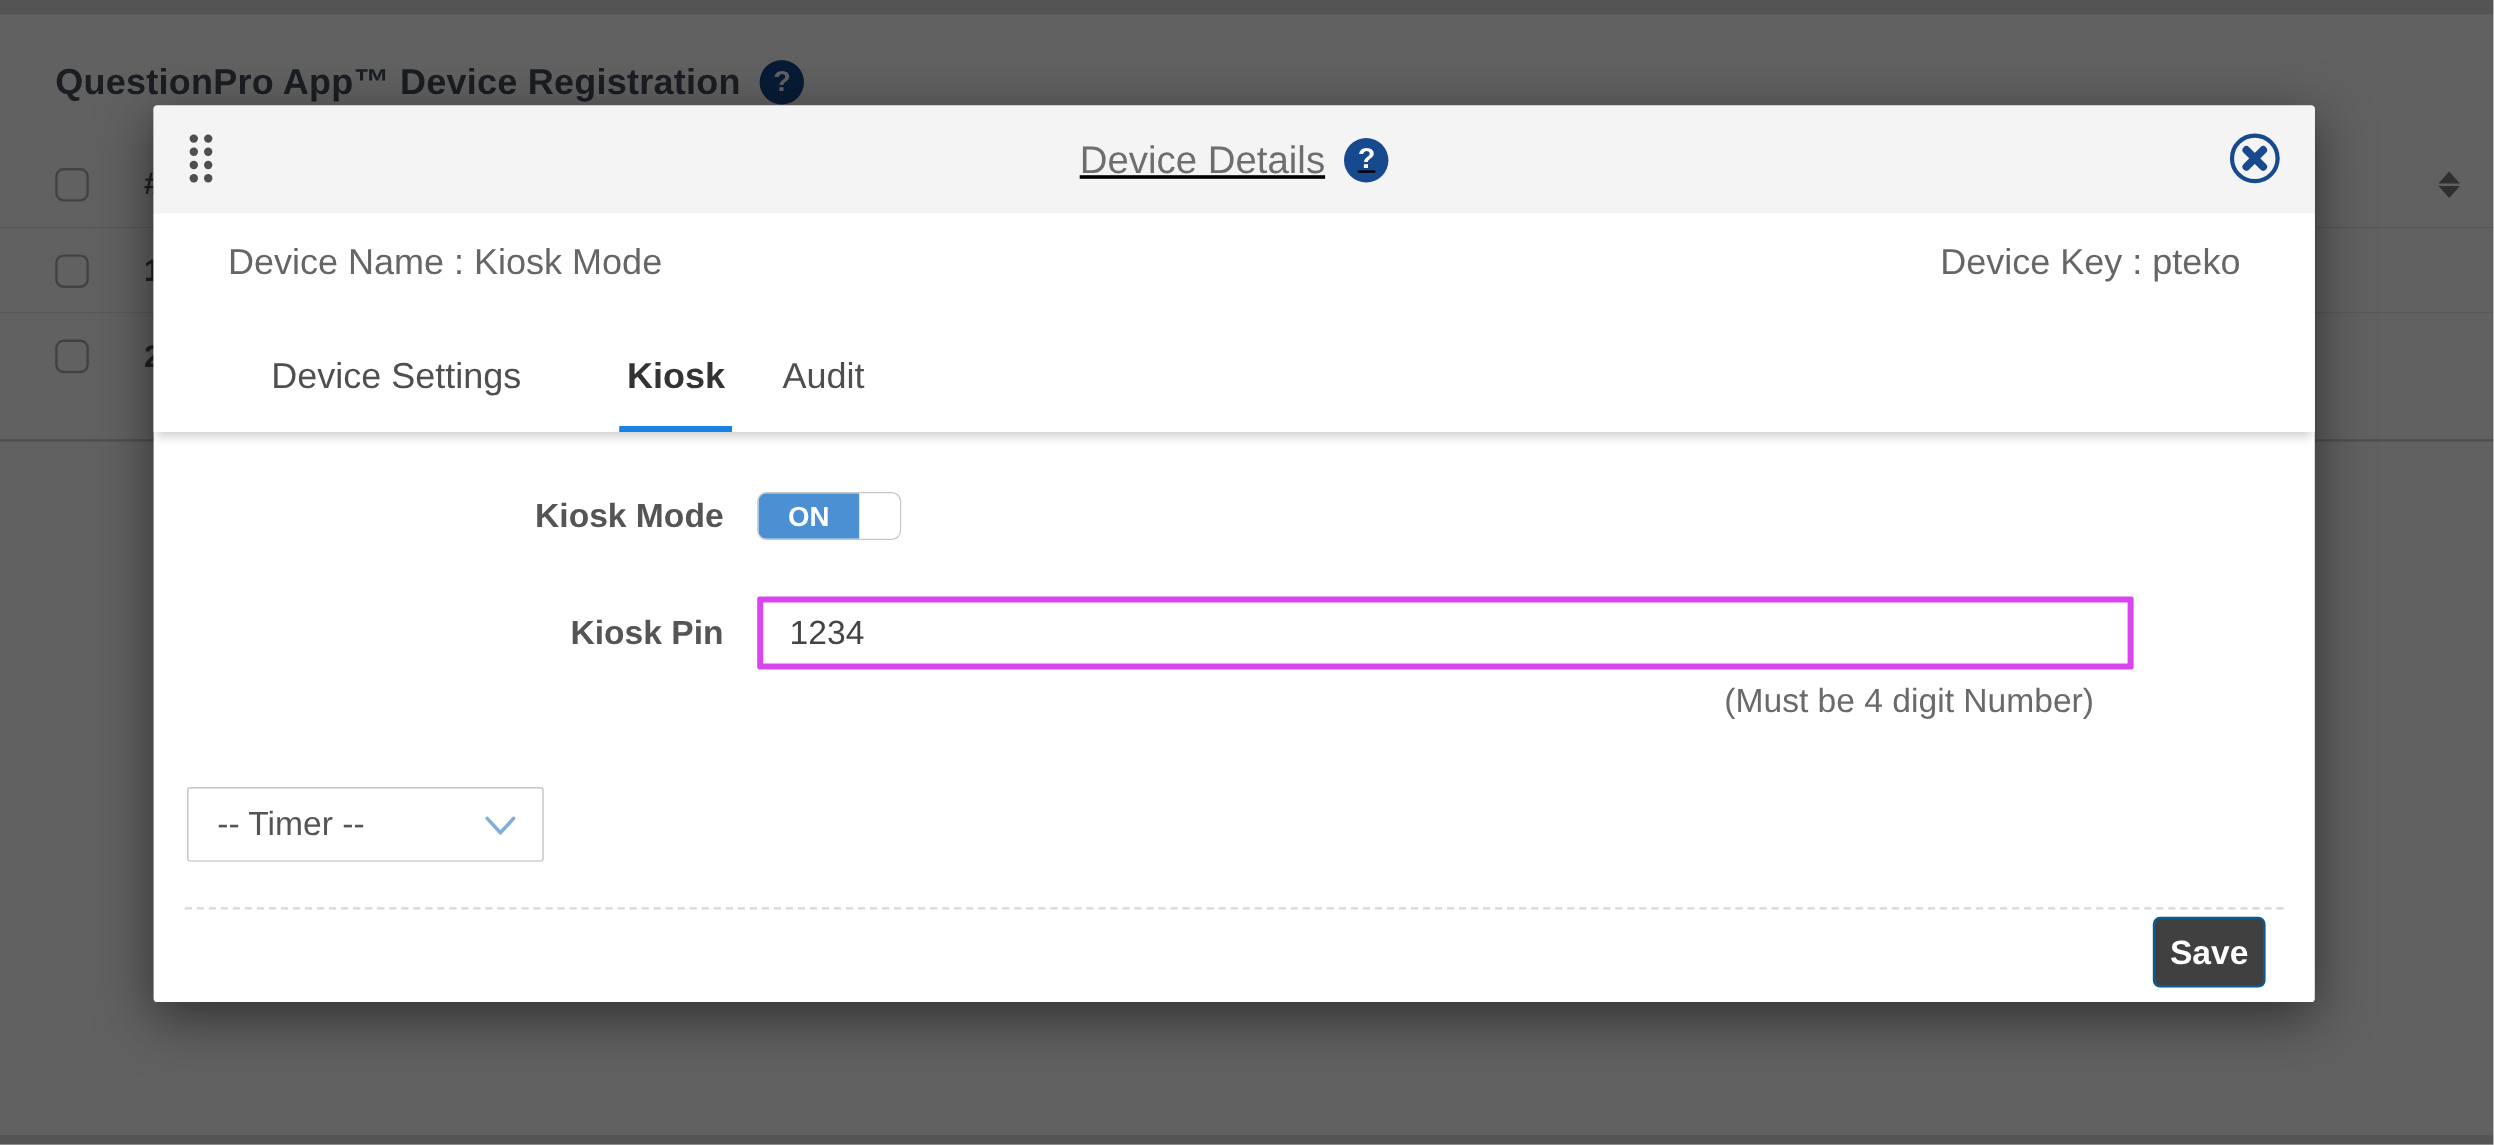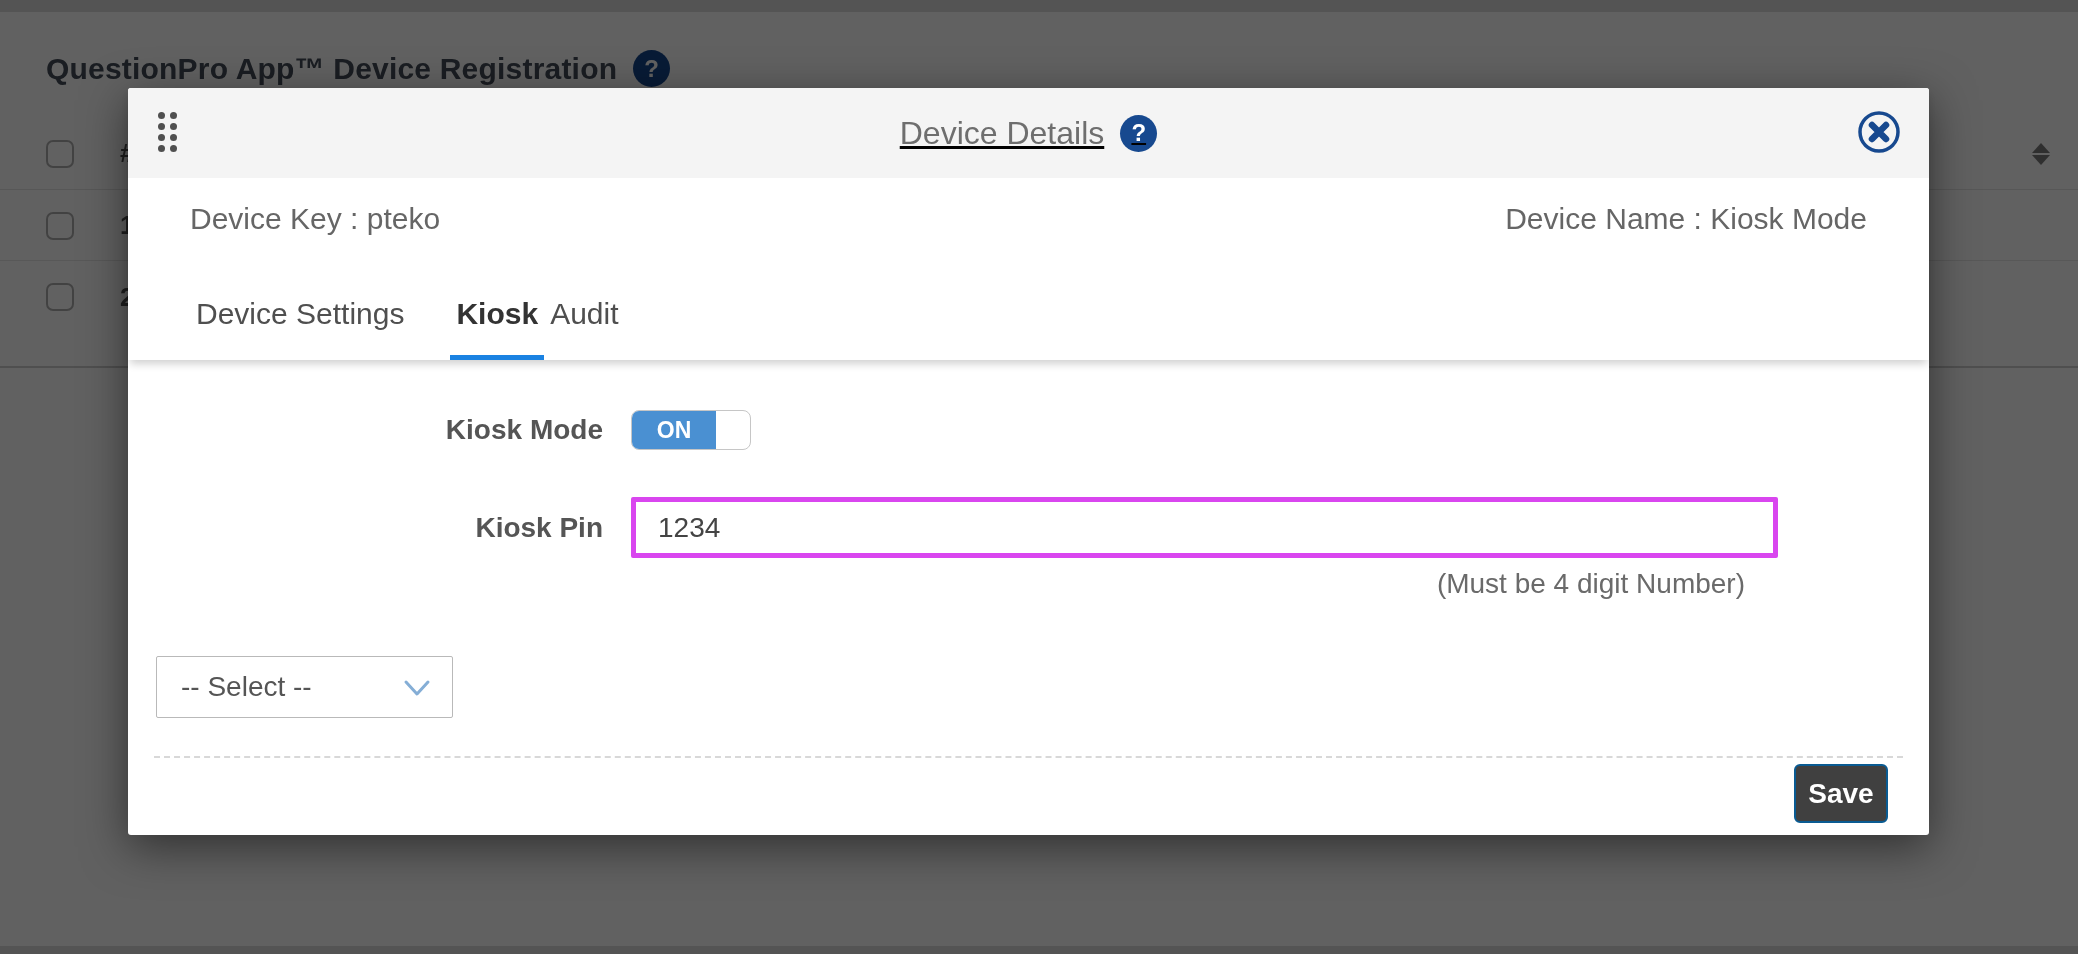--- a/index.html
+++ b/index.html
@@ -84,22 +84,22 @@
     display:flex; align-items:center; justify-content:center;
     background:none; border:none; cursor:pointer;
   }
   .key-row {
     height:82px; background:#fff;
     display:flex; align-items:center; justify-content:space-between;
     padding:0 62px;
   }
   .key-text  { font-size:30px; color:#666; font-weight:500; }
   .tabs-row {
-    height:100px; background:#fff; padding:0 0 0 62px;
-    display:flex; align-items:flex-end; 
+    height:100px; background:#fff; padding:0 0 0 92px;
+    display:flex; align-items:flex-end; gap:36px;
   }
   .tab {
     font-size:30px; color:#4f4f4f; font-weight:500;
     padding:0 6px 24px 6px; border-bottom:5px solid transparent; cursor:pointer;
   }
   .tab.active { color:#333; font-weight:600; border-bottom-color:#1a82e2;margin-left:40px; }
 
   
   .modal-body { flex:1; padding-top:50px; position:relative; }
   .form-row { display:flex; align-items:center; }
@@ -202,22 +202,22 @@
       <span class="q-icon">?</span>
       <button class="close-btn">
         <svg width="48" height="48" viewBox="0 0 48 48">
           <circle cx="24" cy="24" r="19" fill="none" stroke="#17498f" stroke-width="3.5"></circle>
           <path d="M17 17 L31 31 M31 17 L17 31" stroke="#17498f" stroke-width="6.5" stroke-linecap="round" fill="none"></path>
         </svg>
       </button>
     </div>
 
     <div class="key-row">
+      <span class="key-text">Device Name : Kiosk Mode</span>
       <span class="key-text">Device Key : pteko</span>
-      <span class="key-text">Device Name : Kiosk Mode</span>
     </div>
 
     <div class="tabs-row">
       <span class="tab">Device Settings</span>
       <span class="tab active">Kiosk</span>
       <span class="tab">Audit</span>
     </div>
   </div>
 
   <div class="modal-body">
@@ -233,21 +233,21 @@
       <span class="form-label">Kiosk Pin</span>
       <input class="pin-input ctrl-gap" type="text" value="1234" style="">
     </div>
     <div class="hint-row">
       <span class="hint-spacer"></span>
       <span class="pin-hint">(Must be 4 digit Number)</span>
     </div>
 
     <div class="form-row row-timer">
       <span class="select-box ctrl-gap">
-        <span class="select-value">-- Select --</span>
+        <span class="select-value">-- Timer --</span>
         <span class="chevron">
           <svg width="30" height="24" viewBox="0 0 30 24">
             <path d="M4 6 L15 18 L26 6" fill="none" stroke="#85aed6" stroke-width="3" stroke-linecap="round" stroke-linejoin="round"></path>
           </svg>
         </span>
       </span>
     </div>
 
     <div class="dashed-sep"></div>
 

